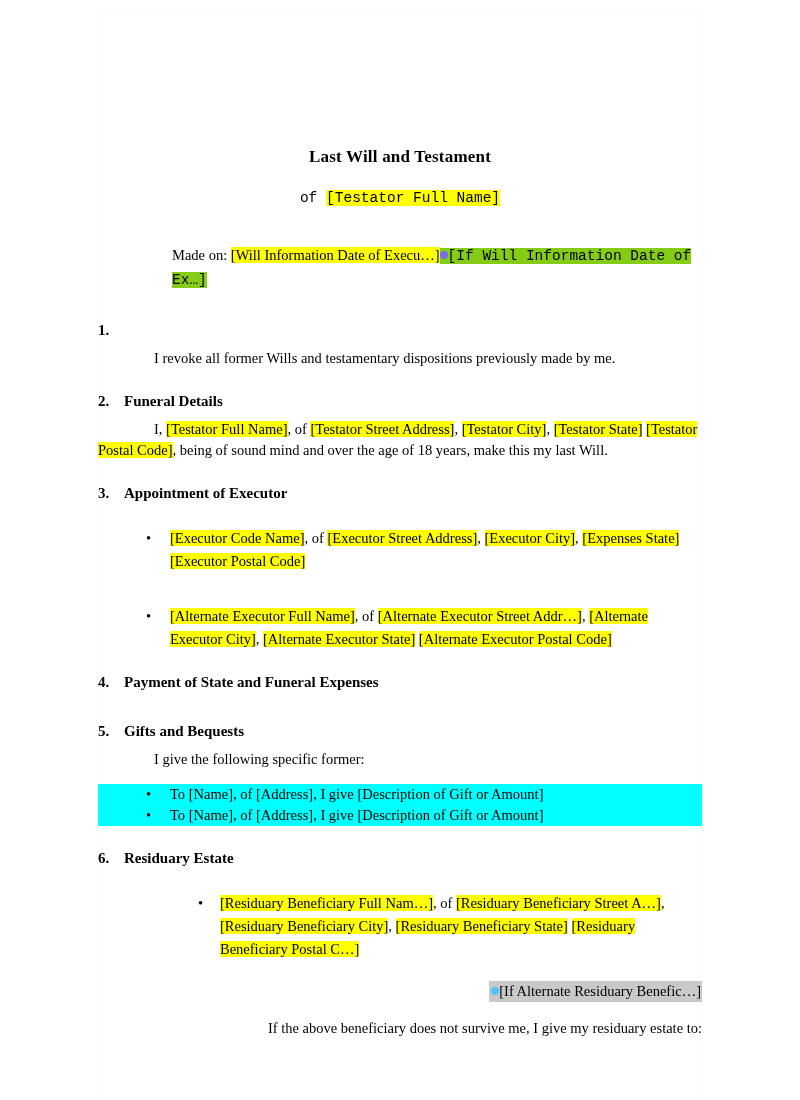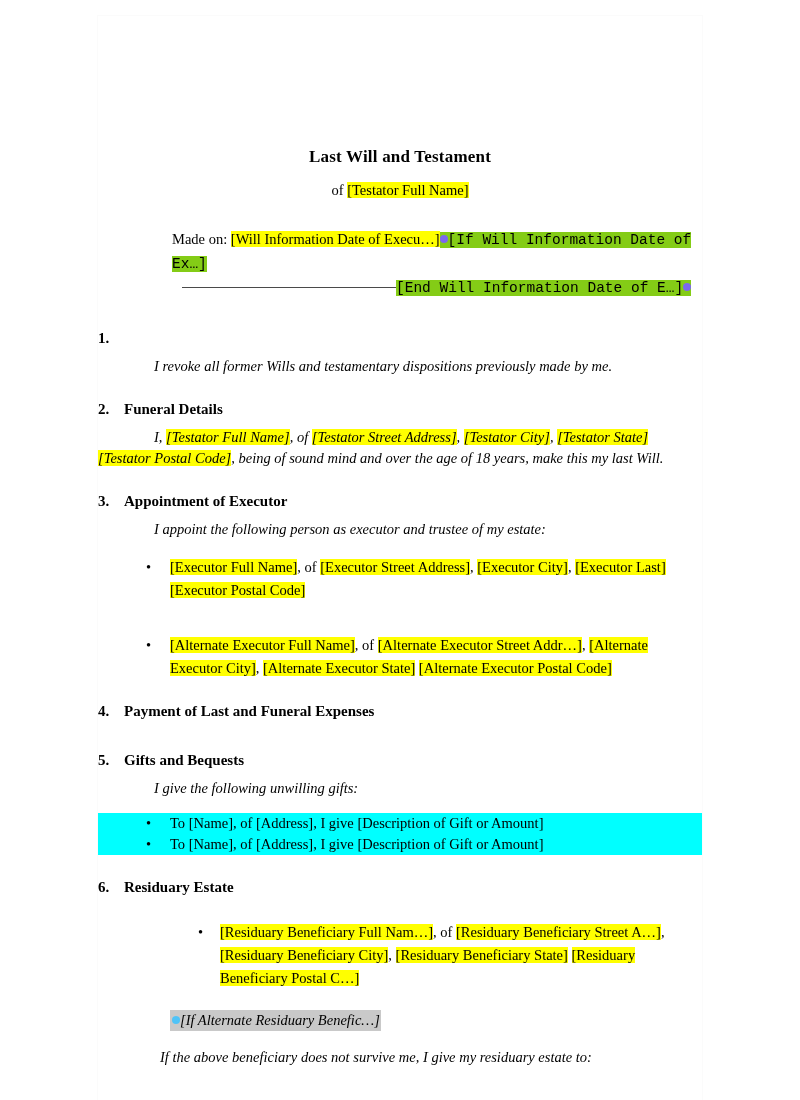--- a/index.html
+++ b/index.html
@@ -41,23 +41,24 @@
     font-size: 17px;
     font-weight: bold;
     letter-spacing: 0.2px;
     margin: 0;
     padding-top: 131px;
     line-height: 1.15;
   }
   .doc-subtitle {
     text-align: center;
     font-size: 14.5px;
-    margin: 8px;
+    margin: 16px;
     padding-top: 7px;
     line-height: 1.2;
+    font-family: Liberation Mono, monospace;
   }
 
   
   .madeon {
     font-size: 14.5px;
     line-height: 23px;
     margin: 0;
     padding-top: 21px;
     padding-left: 74px;
     padding-right: 10px;
@@ -101,23 +102,22 @@
   .sec-4 { padding-top: 21px; }
   .sec-5 { padding-top: 21px; }
   .sec-6 { padding-top: 22px; }
 
   p.body-para {
     font-size: 14.5px;
     line-height: 21px;
     margin: 0;
     padding: 0;
     text-indent: 56px;
-    font-style: italic;
-  }
-  p.body-para.noind { text-indent: 0; }
+  }
+  p.body-para.noind { text-indent: 0; text-align: right; }
 
   
   ul.bullets {
     list-style: none;
     margin: 0;
     padding: 0;
   }
   ul.bullets li {
     position: relative;
     font-size: 14.5px;
@@ -182,21 +182,21 @@
 </head>
 <body>
 
 <div class="page">
 <div class="page-inner">
 
   <h1 class="doc-title">Last Will and Testament</h1>
 
   <p class="doc-subtitle"><span>of </span><span class="hl-yellow">[Testator Full Name]</span></p>
 
-  <p class="madeon"><span>Made on:</span><span> </span><span class="hl-yellow">[Will Information Date of Execu…]</span><span class="cond-wrap"><span class="cond-dot"></span><span>[If Will Information Date of Ex…]</span></span><span class="row2"><span class="leader"></span><span class="cond-wrap"><span>[End Will Information Date of E…]</span><span class="cond-dot"></span></span></span></p>
+  <p class="madeon"><span>Made on:</span><span> </span><span class="hl-yellow">[Will Information Date of Execu…]</span><span class="cond-wrap"><span class="cond-dot"></span><span>[If Will Information Date of Ex…]</span></span></p>
 
   <div class="section sec-1">
     <h2 class="sec-head">
           <span class="num">1.</span>
         </h2>
     <div class="gap-8"></div>
     <p class="body-para">I revoke all former Wills and testamentary dispositions previously made by me.</p>
   </div>
 
   <div class="section sec-2">
@@ -207,47 +207,46 @@
     <div class="gap-8"></div>
     <p class="body-para"><span>I, </span><span class="hl-yellow">[Testator Full Name]</span><span>, of </span><span class="hl-yellow">[Testator Street Address]</span><span>, </span><span class="hl-yellow">[Testator City]</span><span>, </span><span class="hl-yellow">[Testator State]</span><span> </span><span class="hl-yellow">[Testator Postal Code]</span><span>, being of sound mind and over the age of 18 years, make this my last Will.</span></p>
   </div>
 
   <div class="section sec-3">
     <h2 class="sec-head">
           <span class="num">3.</span>
           <span>Appointment of Executor</span>
         </h2>
     <div class="gap-8"></div>
-    <p class="body-para">I appoint the following person as executor and trustee of my estate:</p>
     <div class="gap-16"></div>
     <ul class="bullets">
-      <li><span class="dot">•</span><span class="hl-yellow">[Executor Full Name]</span><span>, of </span><span class="hl-yellow">[Executor Street Address]</span><span>, </span><span class="hl-yellow">[Executor City]</span><span>, </span><span class="hl-yellow">[Executor Last]</span><span> </span><span class="hl-yellow">[Executor Postal Code]</span></li>
+      <li><span class="dot">•</span><span class="hl-yellow">[Executor Code Name]</span><span>, of </span><span class="hl-yellow">[Executor Street Address]</span><span>, </span><span class="hl-yellow">[Executor City]</span><span>, </span><span class="hl-yellow">[Expenses State]</span><span> </span><span class="hl-yellow">[Executor Postal Code]</span></li>
     </ul>
     <div class="gap-16"></div>
     <div class="gap-16"></div>
     <ul class="bullets">
       <li><span class="dot">•</span><span class="hl-yellow">[Alternate Executor Full Name]</span><span>, of </span><span class="hl-yellow">[Alternate Executor Street Addr…]</span><span>, </span><span class="hl-yellow">[Alternate Executor City]</span><span>, </span><span class="hl-yellow">[Alternate Executor State]</span><span> </span><span class="hl-yellow">[Alternate Executor Postal Code]</span></li>
     </ul>
   </div>
 
   <div class="section sec-4">
     <h2 class="sec-head">
           <span class="num">4.</span>
-          <span>Payment of Last and Funeral Expenses</span>
+          <span>Payment of State and Funeral Expenses</span>
         </h2>
     <div class="gap-8"></div>
   </div>
 
   <div class="section sec-5">
     <h2 class="sec-head">
           <span class="num">5.</span>
           <span>Gifts and Bequests</span>
         </h2>
     <div class="gap-8"></div>
-    <p class="body-para">I give the following unwilling gifts:</p>
+    <p class="body-para">I give the following specific former:</p>
     <div class="gap-14"></div>
     <ul class="bullets gifts">
       <li class="hl-cyan"><span class="dot">•</span><span>To [Name], of [Address], I give [Description of Gift or Amount]</span></li>
       <li class="hl-cyan"><span class="dot">•</span><span>To [Name], of [Address], I give [Description of Gift or Amount]</span></li>
     </ul>
   </div>
 
   <div class="section sec-6">
     <h2 class="sec-head">
           <span class="num">6.</span>

